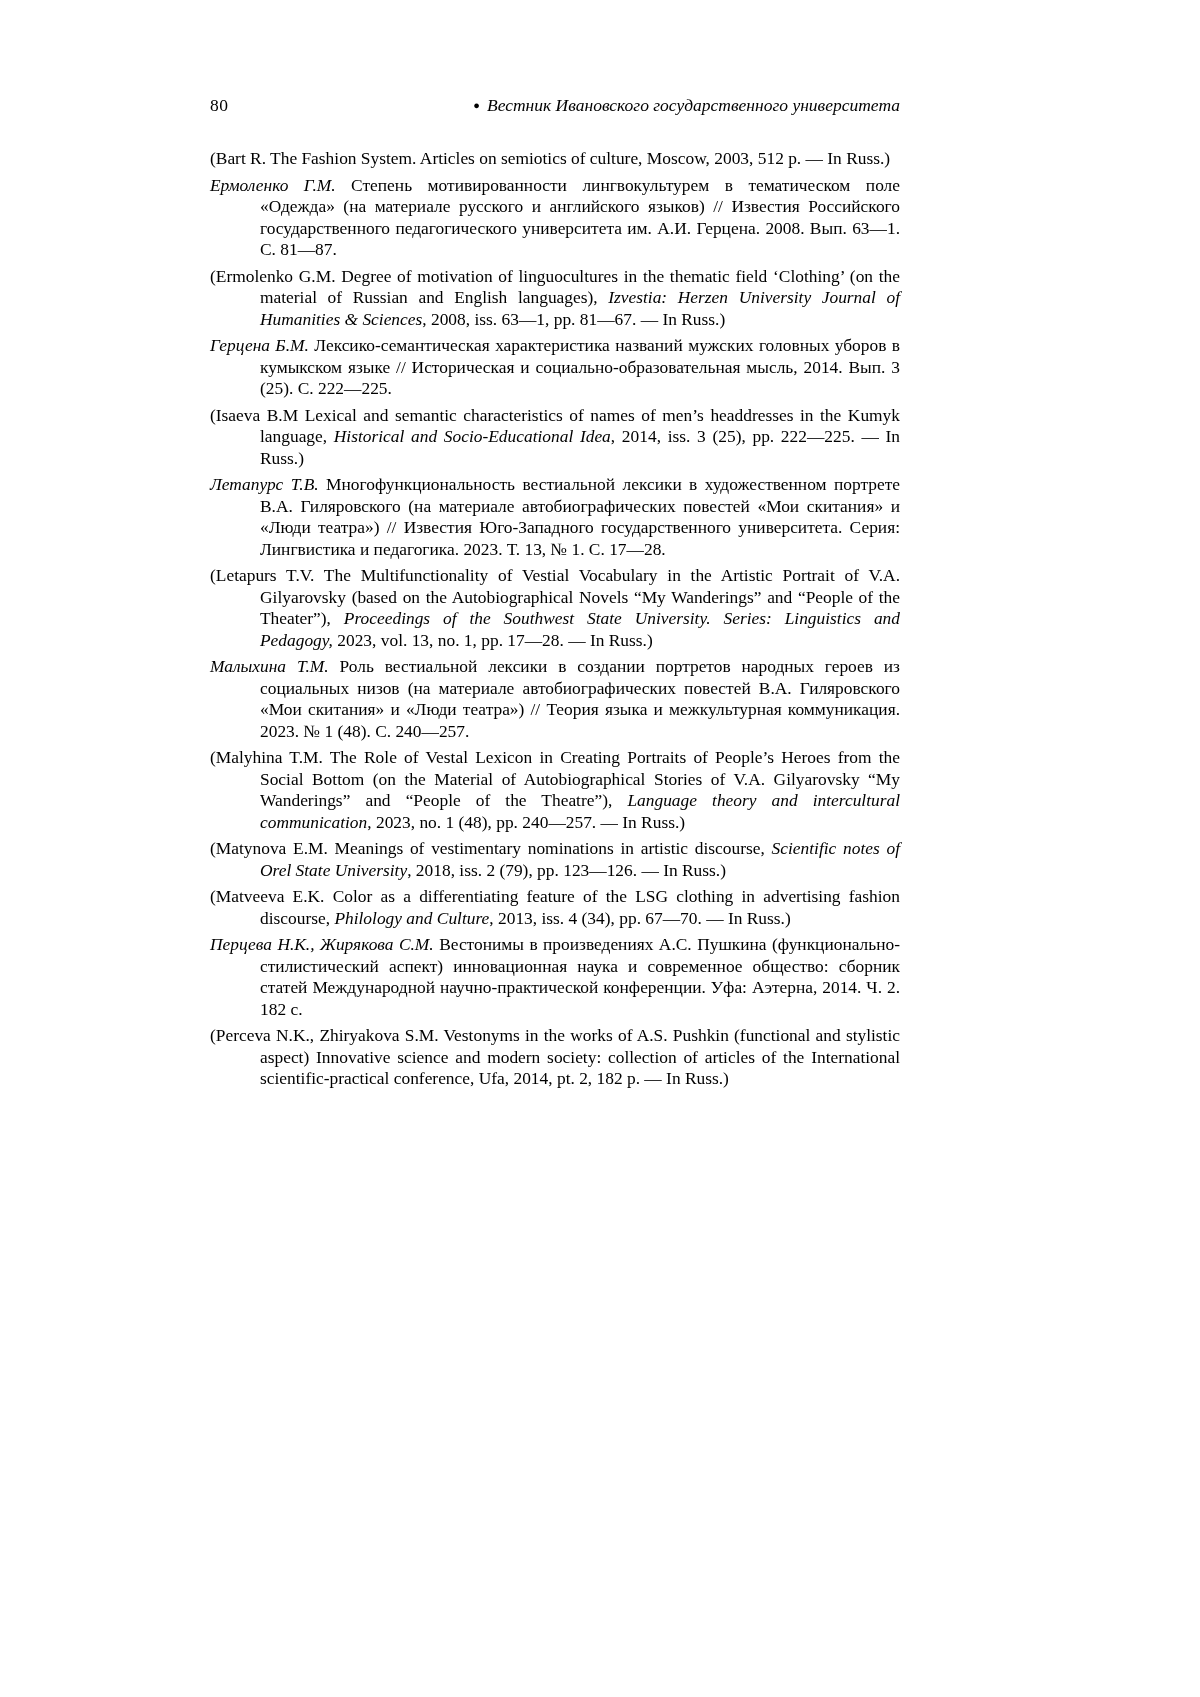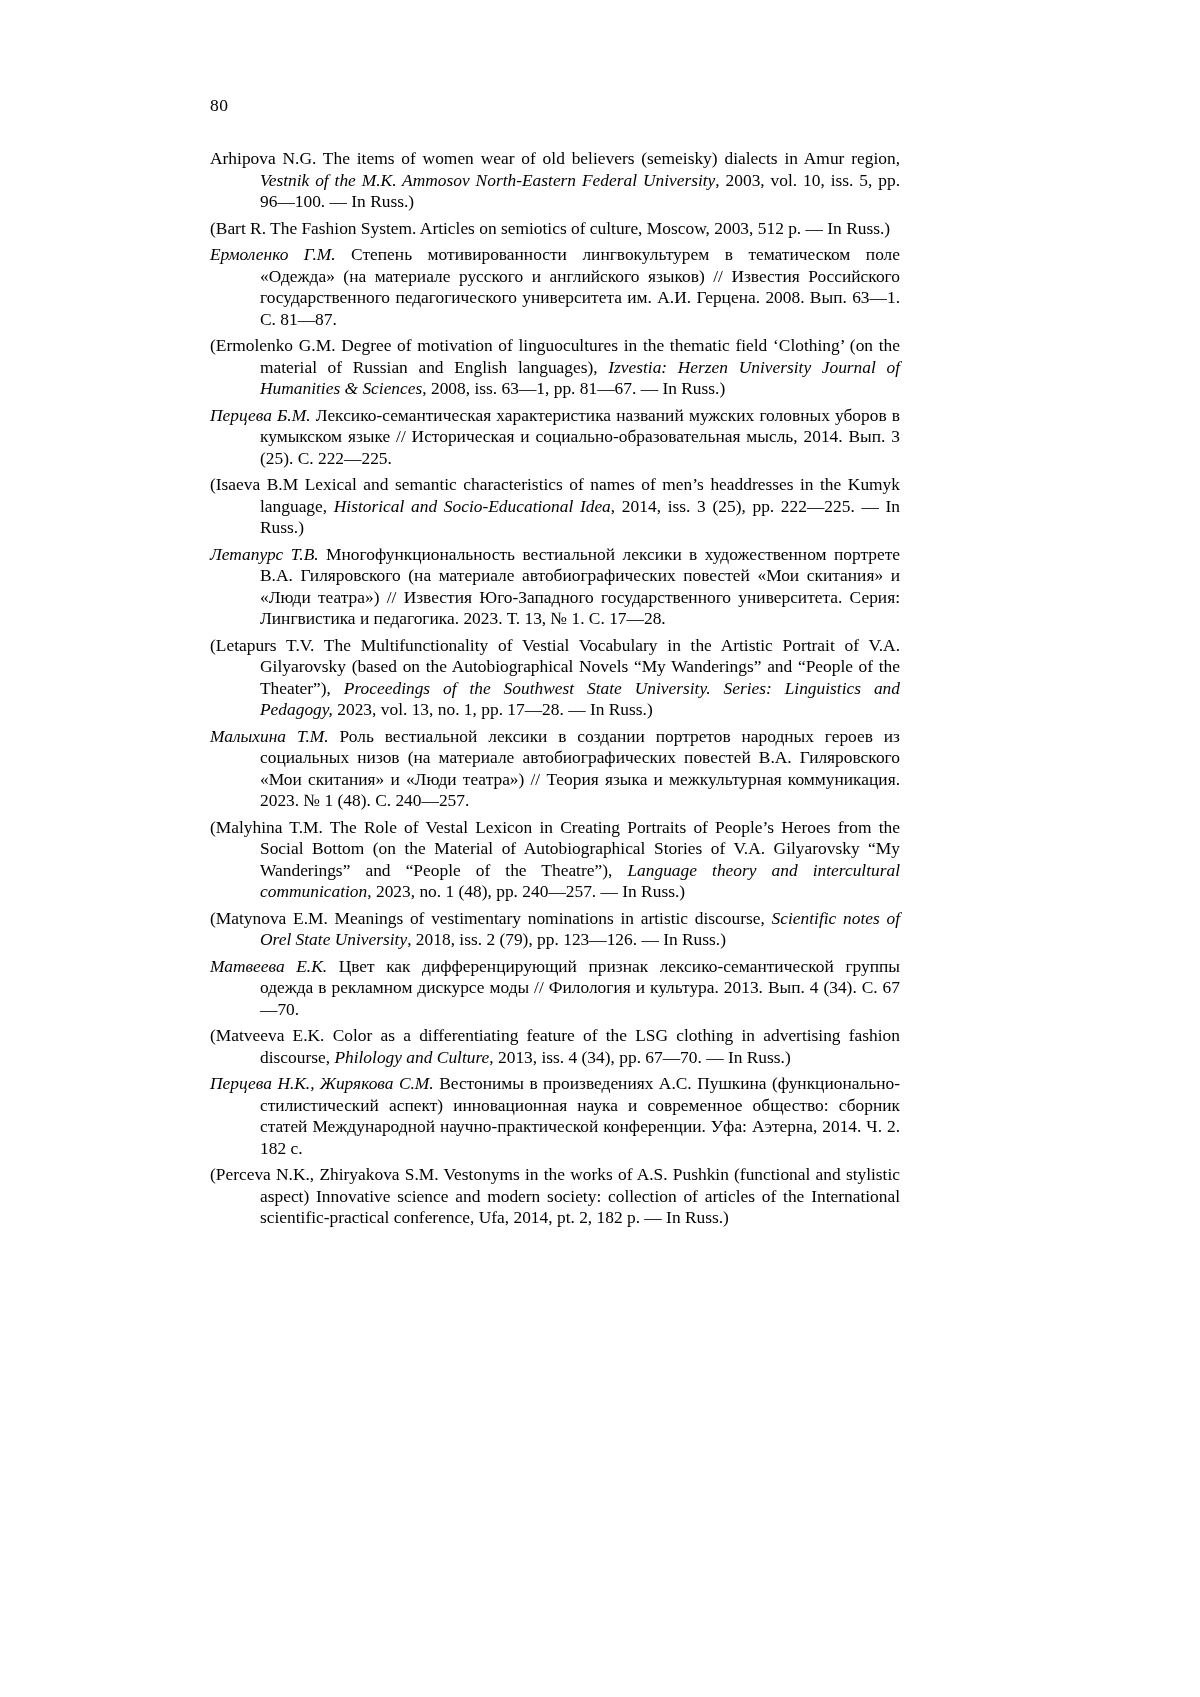--- a/index.html
+++ b/index.html
@@ -65,34 +65,33 @@
     font-weight: bold;
   }
 </style>
 </head>
 <body>
 
 <div class="page">
 
   <header class="page-header">
     <span class="page-number">80</span>
+    <span class="header-right"><span class="bullet">●</span><span>Вестник Ивановского государственного университета</span></span>
   </header>
 
   <main class="references">
-      <p class="ref"><span class="rm">Arhipova N.G. The items of women wear of old believers (semeisky) dialects in Amur region, </span><span class="it">Vestnik of the M.K. Ammosov North-Eastern Federal University</span><span class="rm">, 2003, vol. 10, iss. 5, pp. 96—100. — In Russ.)</span></p>
       <p class="ref"><span class="rm">(Bart R. The Fashion System. Articles on semiotics of culture, Moscow, 2003, 512 p. — In Russ.)</span></p>
       <p class="ref"><span class="it">Ермоленко Г.М. </span><span class="rm">Степень мотивированности лингвокультурем в тематическом поле «Одежда» (на материале русского и английского языков) // Известия Российского государственного педагогического университета им. А.И. Герцена. 2008. Вып. 63—1. С. 81—87.</span></p>
       <p class="ref"><span class="rm">(Ermolenko G.M. Degree of motivation of linguocultures in the thematic field ‘Clothing’ (on the material of Russian and English languages), </span><span class="it">Izvestia: Herzen University Journal of Humanities &amp; Sciences</span><span class="rm">, 2008, iss. 63—1, pp. 81—67. — In Russ.)</span></p>
-      <p class="ref"><span class="it">Перцева Б.М. </span><span class="rm">Лексико-семантическая характеристика названий мужских головных уборов в кумыкском языке // Историческая и социально-образовательная мысль, 2014. Вып. 3 (25). С. 222—225.</span></p>
+      <p class="ref"><span class="it">Герцена Б.М. </span><span class="rm">Лексико-семантическая характеристика названий мужских головных уборов в кумыкском языке // Историческая и социально-образовательная мысль, 2014. Вып. 3 (25). С. 222—225.</span></p>
       <p class="ref"><span class="rm">(Isaeva B.M Lexical and semantic characteristics of names of men’s headdresses in the Kumyk language, </span><span class="it">Historical and Socio-Educational Idea</span><span class="rm">, 2014, iss. 3 (25), pp. 222—225. — In Russ.)</span></p>
       <p class="ref"><span class="it">Летапурс Т.В. </span><span class="rm">Многофункциональность вестиальной лексики в художественном портрете В.А. Гиляровского (на материале автобиографических повестей «Мои скитания» и «Люди театра») // Известия Юго-Западного государственного университета. Серия: Лингвистика и педагогика. 2023. Т. 13, № 1. С. 17—28.</span></p>
       <p class="ref"><span class="rm">(Letapurs T.V. The Multifunctionality of Vestial Vocabulary in the Artistic Portrait of V.A. Gilyarovsky (based on the Autobiographical Novels “My Wanderings” and “People of the Theater”), </span><span class="it">Proceedings of the Southwest State University. Series: Linguistics and Pedagogy,</span><span class="rm"> 2023, vol. 13, no. 1, pp. 17—28. — In Russ.)</span></p>
       <p class="ref"><span class="it">Малыхина Т.М. </span><span class="rm">Роль вестиальной лексики в создании портретов народных героев из социальных низов (на материале автобиографических повестей В.А. Гиляровского «Мои скитания» и «Люди театра») // Теория языка и межкультурная коммуникация. 2023. № 1 (48). С. 240—257.</span></p>
       <p class="ref"><span class="rm">(Malyhina T.M. The Role of Vestal Lexicon in Creating Portraits of People’s Heroes from the Social Bottom (on the Material of Autobiographical Stories of V.A. Gilyarovsky “My Wanderings” and “People of the Theatre”), </span><span class="it">Language theory and intercultural communication</span><span class="rm">, 2023, no. 1 (48), pp. 240—257. — In Russ.)</span></p>
       <p class="ref"><span class="rm">(Matynova E.M. Meanings of vestimentary nominations in artistic discourse, </span><span class="it">Scientific notes of Orel State University</span><span class="rm">, 2018, iss. 2 (79), pp. 123—126. — In Russ.)</span></p>
-      <p class="ref"><span class="it">Матвеева Е.К. </span><span class="rm">Цвет как дифференцирующий признак лексико-семантической группы одежда в рекламном дискурсе моды // Филология и культура. 2013. Вып. 4 (34). С. 67—70.</span></p>
       <p class="ref"><span class="rm">(Matveeva E.K. Color as a differentiating feature of the LSG clothing in advertising fashion discourse, </span><span class="it">Philology and Culture</span><span class="rm">, 2013, iss. 4 (34), pp. 67—70. — In Russ.)</span></p>
       <p class="ref"><span class="it">Перцева Н.К., Жирякова С.М. </span><span class="rm">Вестонимы в произведениях А.С. Пушкина (функционально-стилистический аспект) инновационная наука и современное общество: сборник статей Международной научно-практической конференции. Уфа: Аэтерна, 2014. Ч. 2. 182 с.</span></p>
       <p class="ref"><span class="rm">(Perceva N.K., Zhiryakova S.M. Vestonyms in the works of A.S. Pushkin (functional and stylistic aspect) Innovative science and modern society: collection of articles of the International scientific-practical conference, Ufa, 2014, pt. 2, 182 p. — In Russ.)</span></p>
     </main>
 
 
 </div>
 
 </body></html>

